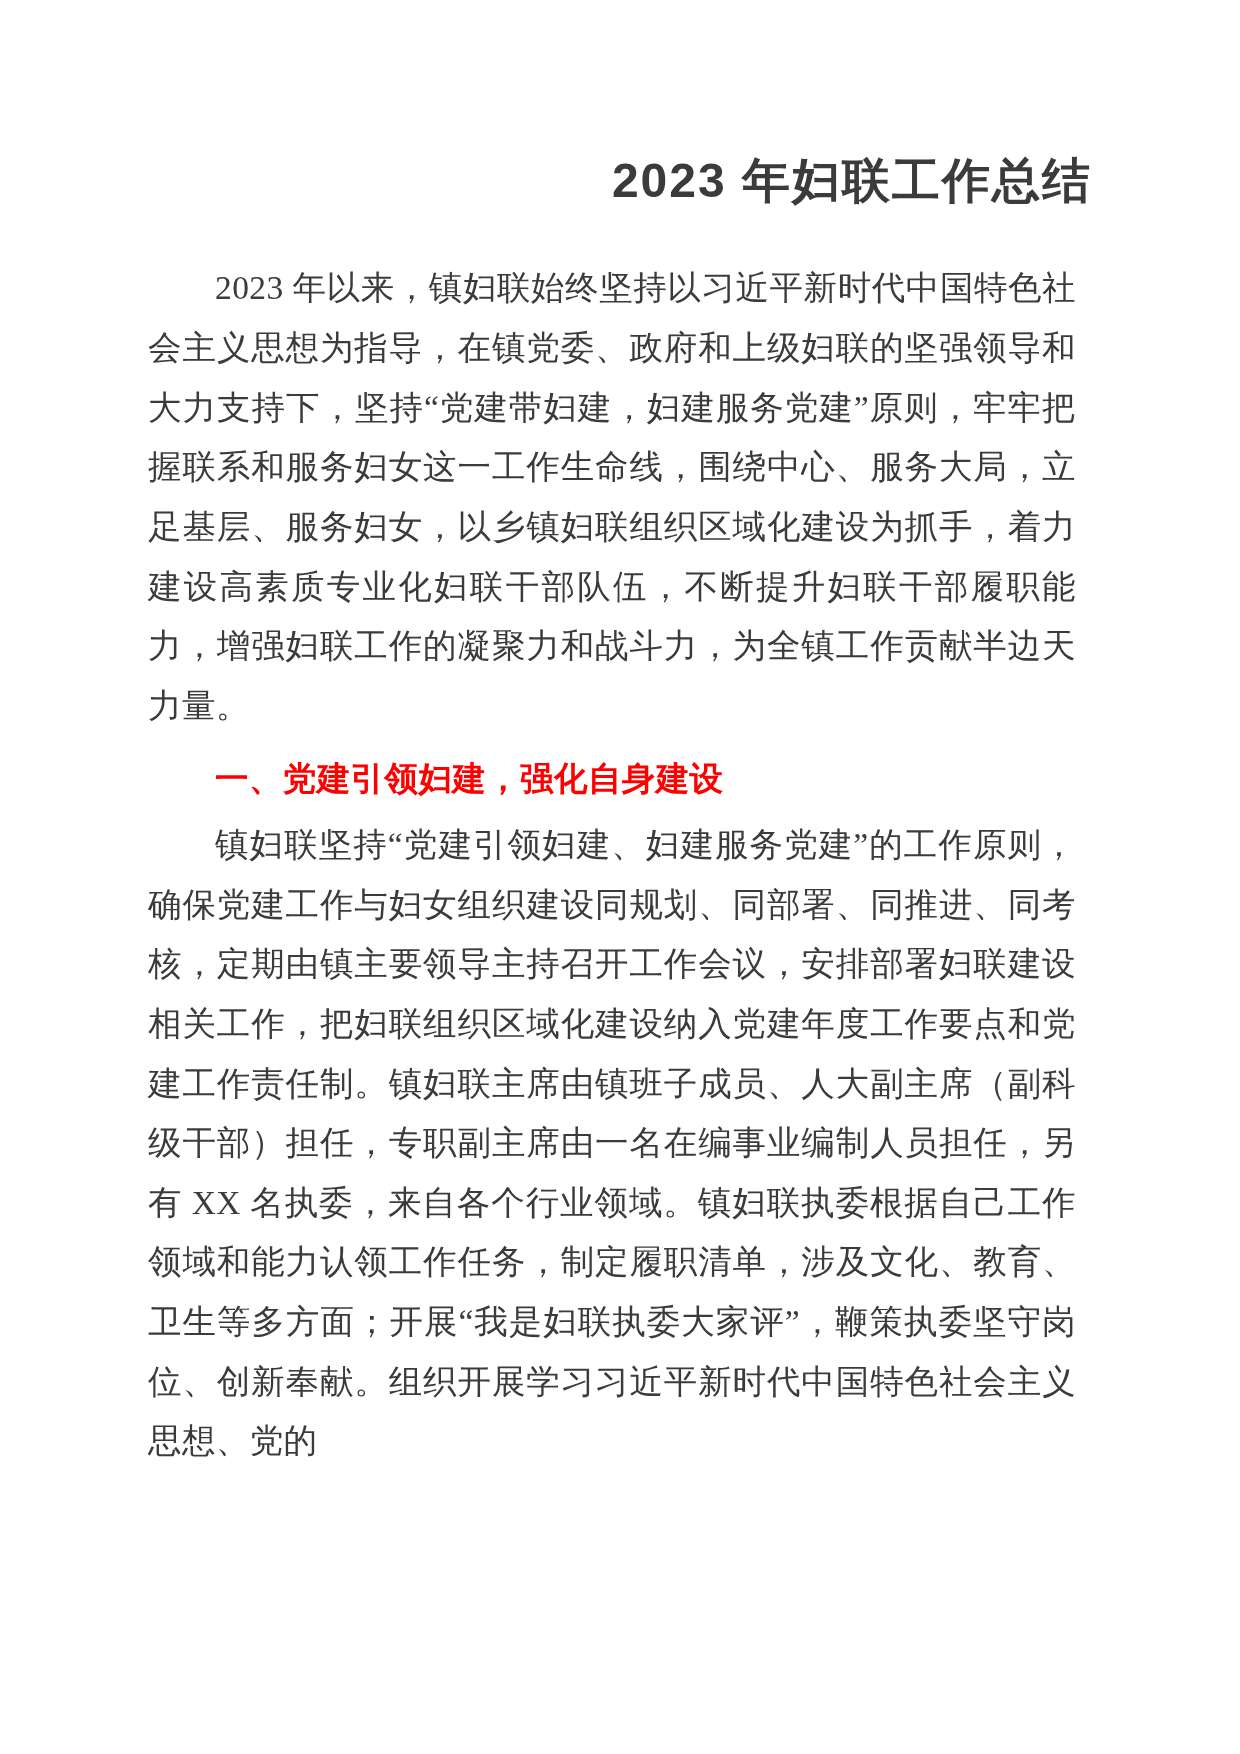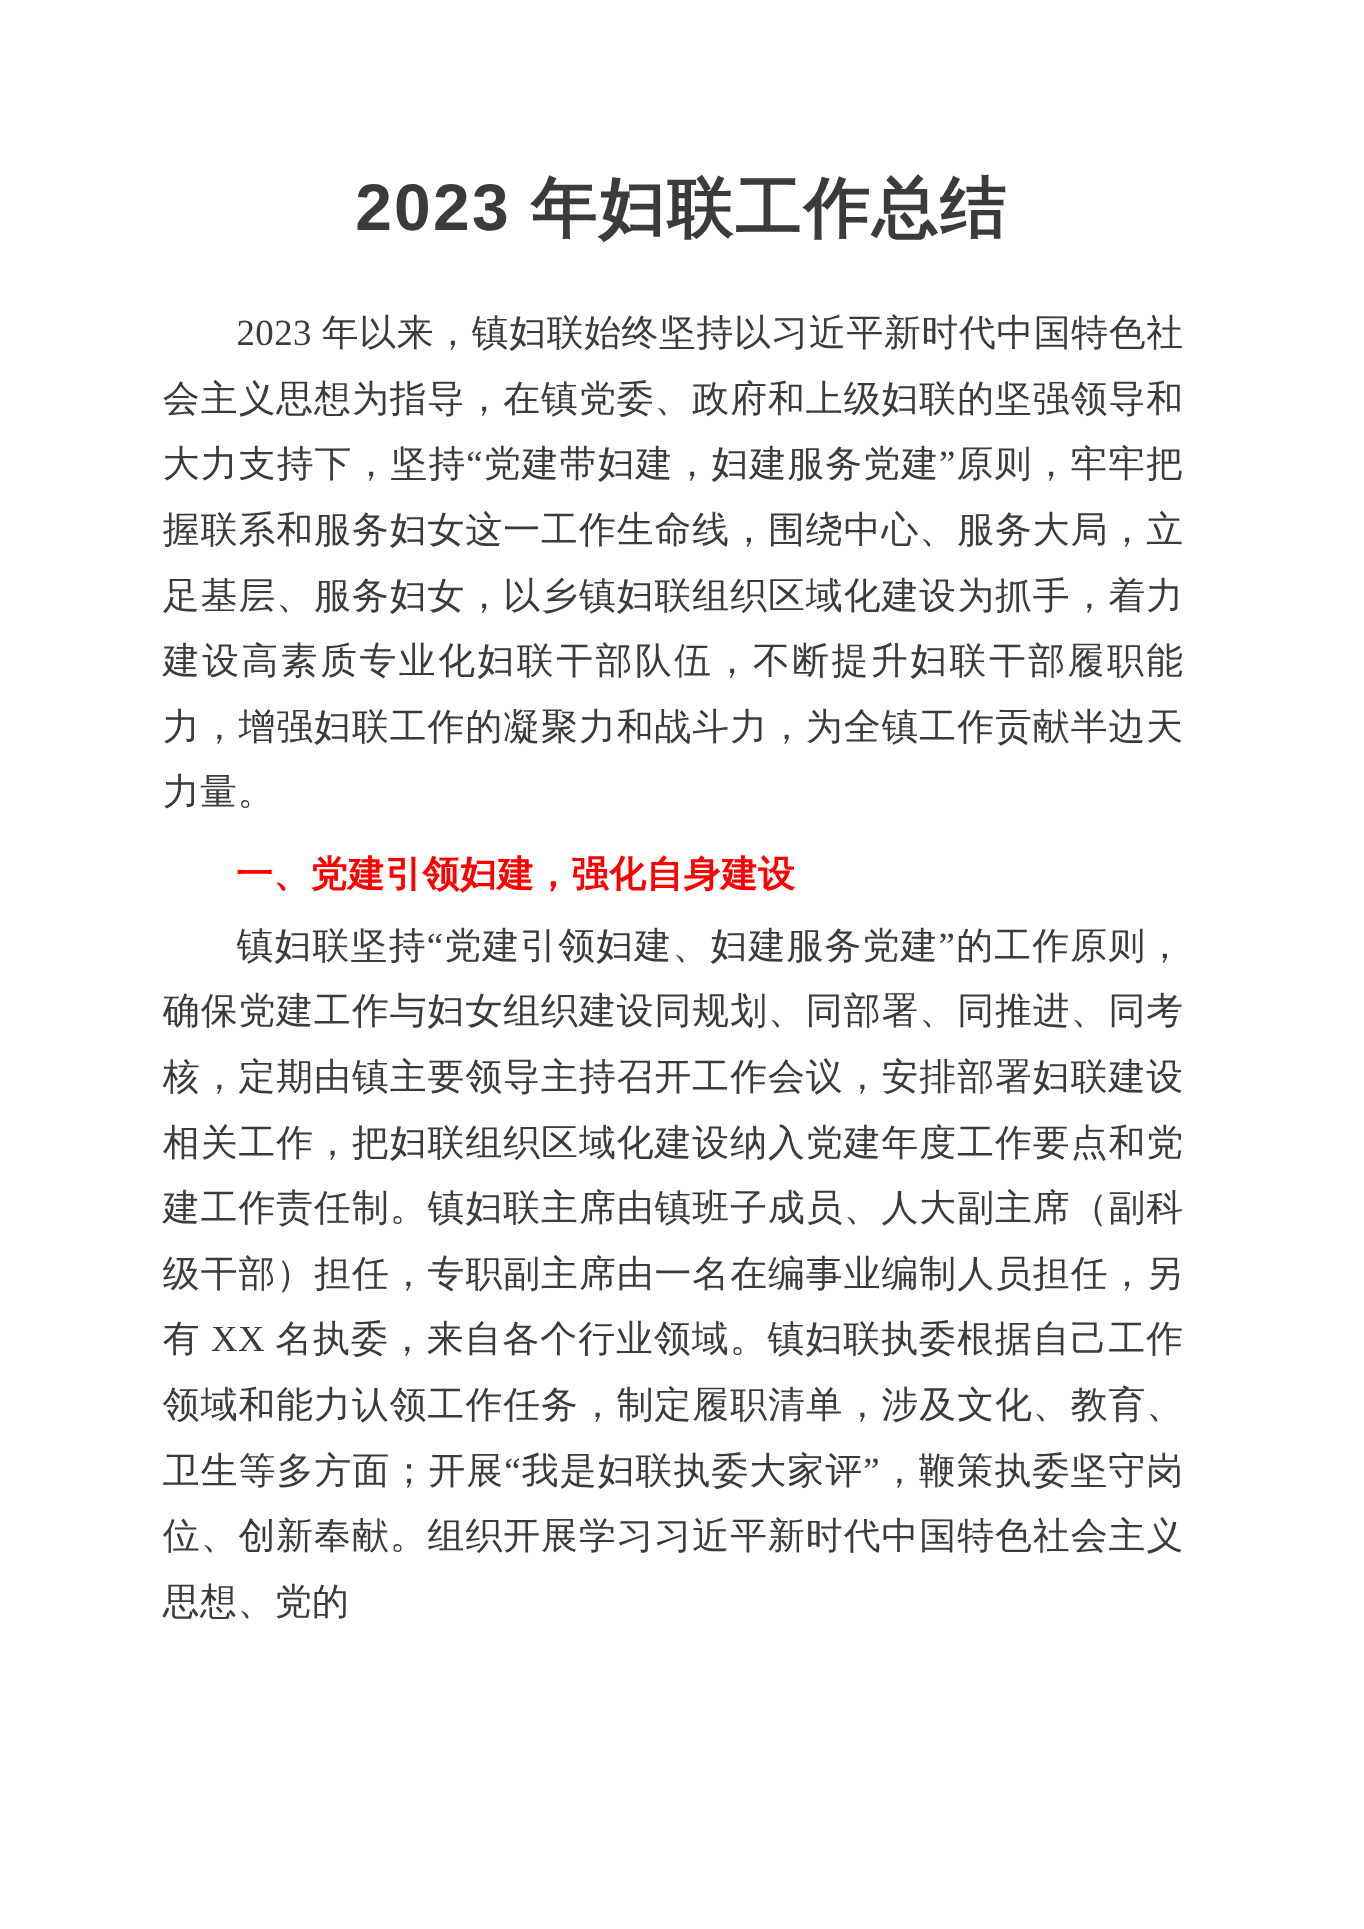--- a/index.html
+++ b/index.html
@@ -13,23 +13,23 @@
     background: #ffffff;
     position: relative;
     box-sizing: border-box;
     padding: 150px 148px 0 148px;
     font-family: "Liberation Serif", "DejaVu Serif", serif;
     overflow: hidden;
   }
   .doc-title {
     font-family: "Liberation Sans", "DejaVu Sans", sans-serif;
     font-weight: bold;
-    font-size: 60px;
+    font-size: 48px;
     color: #3b3b3b;
-    text-align: center;
+    text-align: right;
     letter-spacing: 2px;
     margin: 0 0 46px 0;
     line-height: 1.3;
   }
   .para {
     font-size: 33.5px;
     color: #3b3b3b;
     line-height: 1.78;
     text-align: justify;
     text-justify: inter-ideograph;

